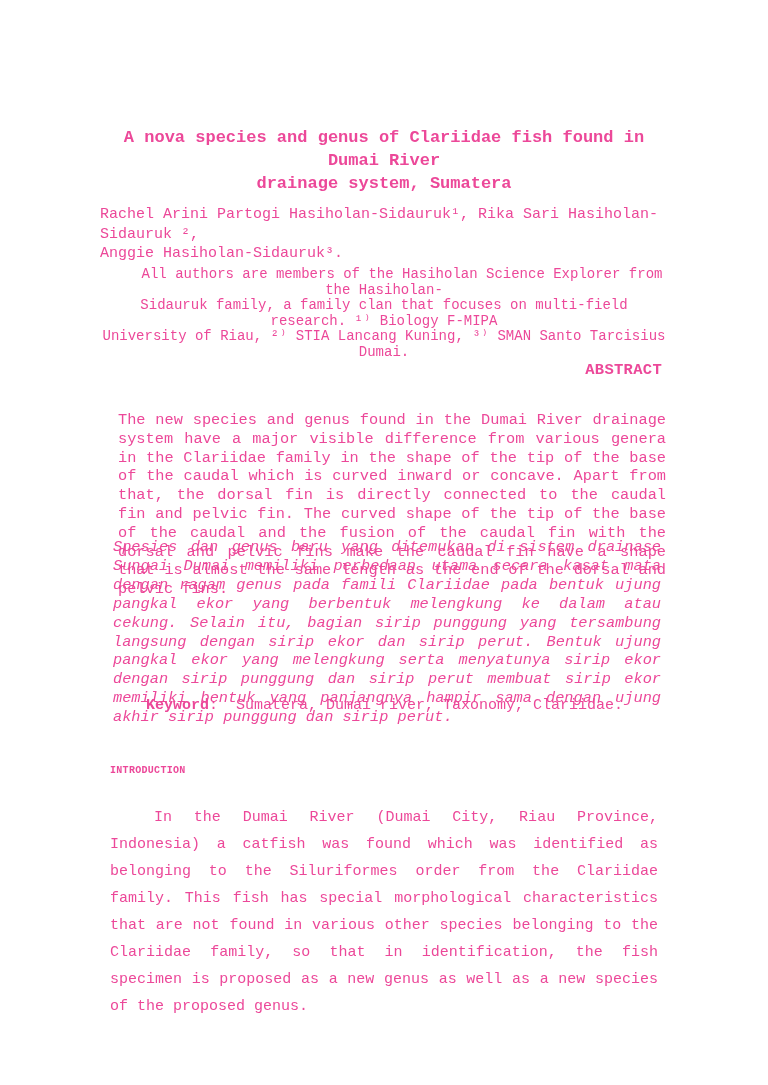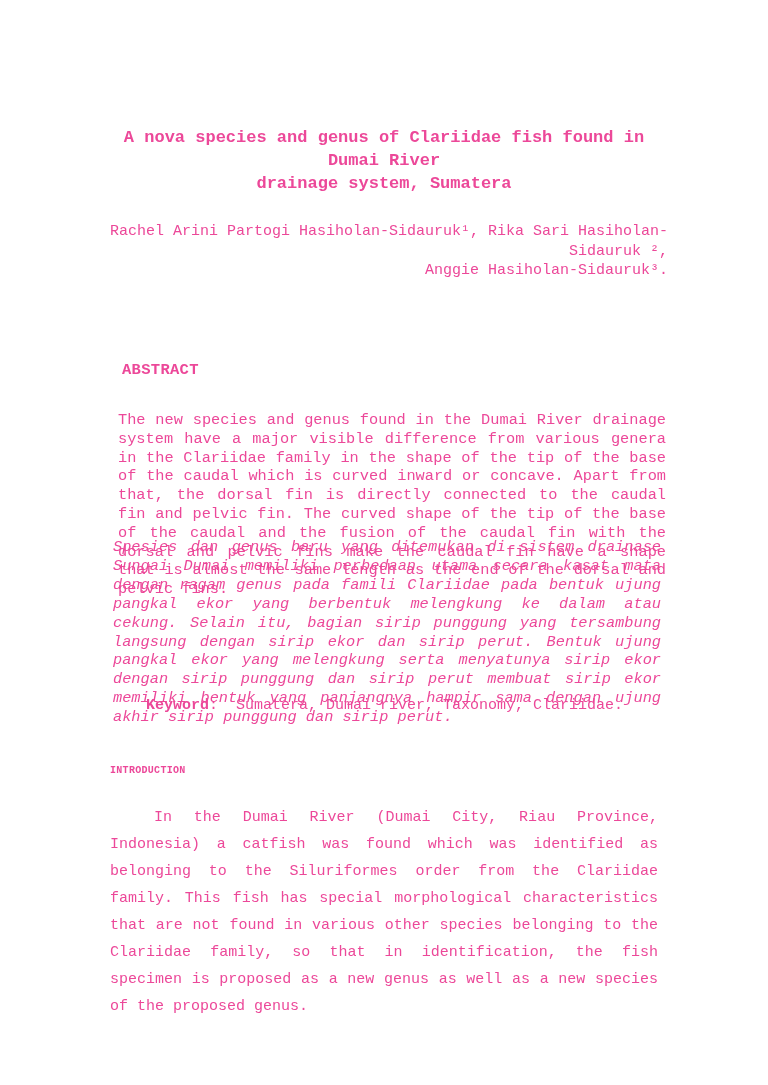--- a/index.html
+++ b/index.html
@@ -18,40 +18,40 @@
     top: 126px; left: 110px; width: 548px;
     margin: 0;
     text-align: center;
     font-size: 17px;
     font-weight: bold;
     line-height: 23px;
     white-space: pre-line;
   }
   .authors {
     position: absolute;
-    top: 222px; left: 100px; width: 568px;
-    text-align: right;
+    top: 205px; left: 100px; width: 568px;
+    text-align: left;
     font-size: 15px;
     line-height: 19.5px;
     white-space: pre-line;
   }
   .affiliation {
     position: absolute;
     top: 267px; left: 100px; width: 568px;
     text-align: center;
     font-size: 14px;
     line-height: 15.5px;
     text-indent: 36px;
     white-space: pre-line;
   }
   .abstract-heading {
     position: absolute;
-    top: 361px; left: 122px; width: 548px;
+    top: 361px; left: 114px; width: 548px;
     margin: 0;
-    text-align: left;
+    text-align: right;
     font-size: 15.5px;
     font-weight: bold;
     letter-spacing: 0.3px;
   }
   .abstract-en {
     position: absolute;
     top: 403px; left: 110px; width: 548px;
     margin: 8px;
     text-align: justify;
     font-size: 15.3px;
@@ -95,20 +95,23 @@
 </head>
 <body>
 
 <div class="page">
   <h1 class="title">A nova species and genus of Clariidae fish found in Dumai River
 drainage system, Sumatera</h1>
 
   <div class="authors">Rachel Arini Partogi Hasiholan-Sidauruk¹, Rika Sari Hasiholan-Sidauruk ²,
 Anggie Hasiholan-Sidauruk³.</div>
 
+  <div class="affiliation">All authors are members of the Hasiholan Science Explorer from the Hasiholan-
+Sidauruk family, a family clan that focuses on multi-field research. ¹⁾ Biology F-MIPA
+University of Riau, ²⁾ STIA Lancang Kuning, ³⁾ SMAN Santo Tarcisius Dumai.</div>
 
   <h2 class="abstract-heading">ABSTRACT</h2>
 
   <p class="abstract-en">The new species and genus found in the Dumai River drainage system have a major visible difference from various genera in the Clariidae family in the shape of the tip of the base of the caudal which is curved inward or concave. Apart from that, the dorsal fin is directly connected to the caudal fin and pelvic fin. The curved shape of the tip of the base of the caudal and the fusion of the caudal fin with the dorsal and pelvic fins make the caudal fin have a shape that is almost the same length as the end of the dorsal and pelvic fins.</p>
 
   <p class="abstract-id">Spesies dan genus baru yang ditemukan di sistem drainase Sungai Dumai memiliki perbedaan utama secara kasat mata dengan ragam genus pada famili Clariidae pada bentuk ujung pangkal ekor yang berbentuk melengkung ke dalam atau cekung. Selain itu, bagian sirip punggung yang tersambung langsung dengan sirip ekor dan sirip perut. Bentuk ujung pangkal ekor yang melengkung serta menyatunya sirip ekor dengan sirip punggung dan sirip perut membuat sirip ekor memiliki bentuk yang panjangnya hampir sama dengan ujung akhir sirip punggung dan sirip perut.</p>
 
   <div class="keyword-line">
     <span class="kw-label">Keyword</span><span>:  Sumatera, Dumai river, Taxonomy, Clariidae.</span>
   </div>

